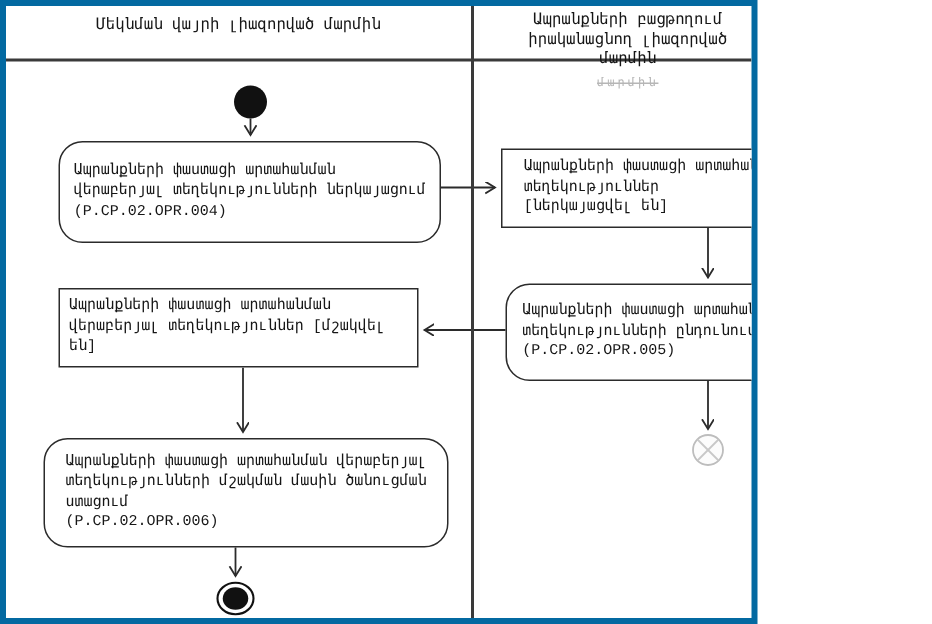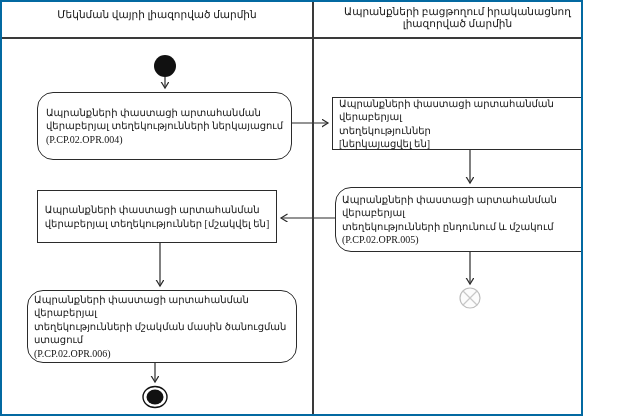--- a/index.html
+++ b/index.html
@@ -1,19 +1,19 @@
 <!DOCTYPE html>
 <html><head>
 <meta charset="utf-8">
 <style>
   html,body{margin:0;padding:0;background:#fff;}
   .canvas{
-    position:relative;width:583px;height:416px;box-sizing:border-box;
-    background:#fff;border:2px solid #0369a1;
-    font-family:Liberation Serif, serif;color:#161616;overflow:hidden;
+    position:relative;width:505px;height:416px;box-sizing:border-box;
+    background:#fff;border:4px solid #0369a1;
+    font-family:Liberation Mono, monospace;color:#161616;overflow:hidden;
   }
   .overlay{position:absolute;left:0;top:0;width:617px;height:412px;}
   .lane-divider{position:absolute;left:310px;top:0;bottom:0;width:2px;background:#3a3a3a;}
   .header-sep{position:absolute;left:0;right:0;top:35px;height:2px;background:#3a3a3a;}
   .lane-header{position:absolute;top:0;height:35px;text-align:center;font-size:10.5px;box-sizing:border-box;}
   .lane-header-left{left:0;width:310px;padding-top:6px;}
   .lane-header-right{left:332px;right:0;padding-top:3px;}
   .faded-note{color:#b6b6b6;font-size:8px;letter-spacing:2px;text-decoration:line-through;margin-top:4px;}
   .node-box{
     position:absolute;box-sizing:border-box;border:1.5px solid #2b2b2b;background:#fff;
@@ -67,20 +67,21 @@
   </svg>
 
   <div class="lane-divider"></div>
   <div class="header-sep"></div>
 
   <div class="lane-header lane-header-left">
     <span>Մեկնման վայրի լիազորված մարմին</span>
   </div>
   <div class="lane-header lane-header-right">
     <div>Ապրանքների բացթողում իրականացնող լիազորված մարմին</div>
+    <div class="faded-note">մարմին</div>
   </div>
 
   <div class="node-box rounded box-l1">Ապրանքների փաստացի արտահանման
 վերաբերյալ տեղեկությունների ներկայացում
 (P.CP.02.OPR.004)</div>
   <div class="node-box box-r1">Ապրանքների փաստացի արտահանման վերաբերյալ
 տեղեկություններ
 [ներկայացվել են]</div>
   <div class="node-box rounded box-r2">Ապրանքների փաստացի արտահանման վերաբերյալ
 տեղեկությունների ընդունում և մշակում

